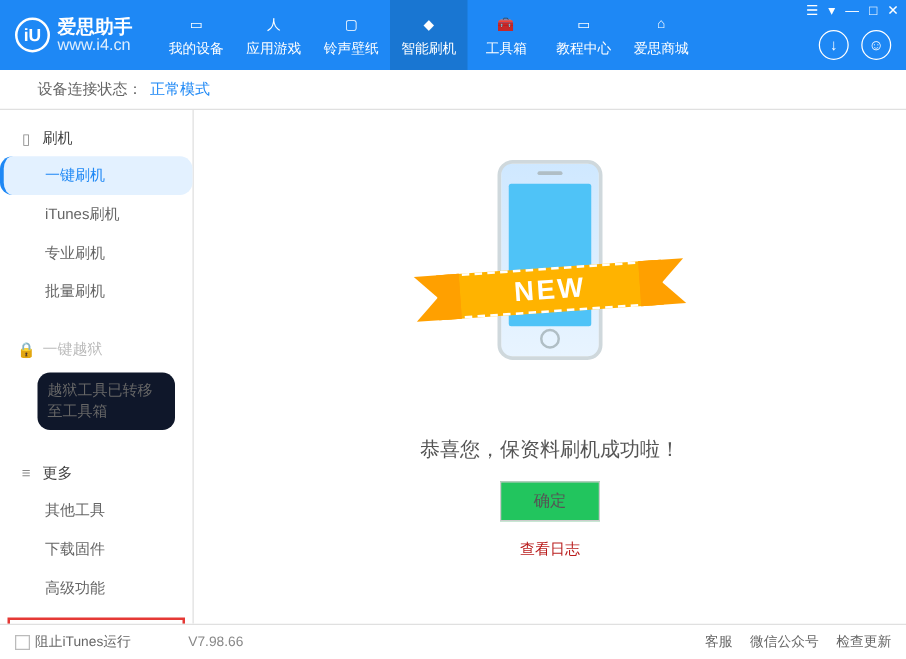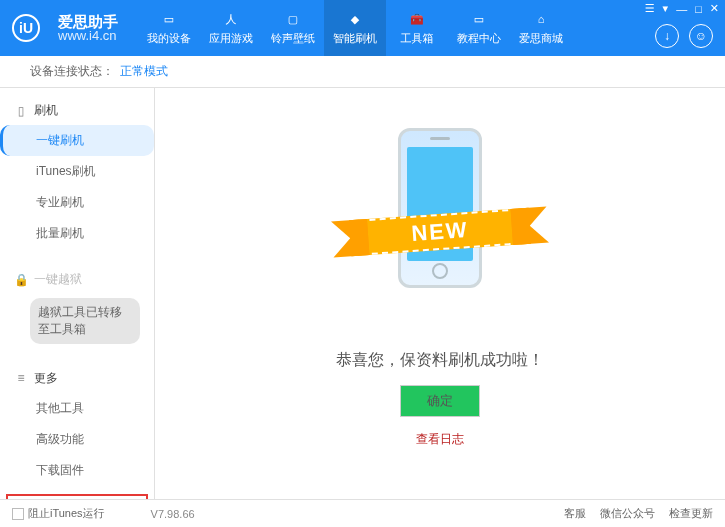--- a/index.html
+++ b/index.html
@@ -1,18 +1,18 @@
 <!DOCTYPE html>
 <html><head>
 <meta charset="utf-8">
 <style>
 * { margin: 0; padding: 0; box-sizing: border-box; font-family: "Microsoft YaHei", sans-serif; }
 body { background: #fff; width: 725px; height: 527px; overflow: hidden; display: flex; flex-direction: column; }
 .header { background: #1e88f5; height: 56px; display: flex; align-items: center; padding: 0 12px; color: #fff; position: relative; }
-.logo-wrap { display: flex; align-items: center; gap: 18px; margin-right: 20px; }
+.logo-wrap { display: flex; align-items: center; gap: 6px; margin-right: 20px; }
 .logo-circle { width: 28px; height: 28px; border: 2px solid #fff; border-radius: 50%; display: flex; align-items: center; justify-content: center; font-weight: bold; font-size: 14px; }
 .logo-text { display: flex; flex-direction: column; line-height: 1; }
 .logo-text .name { font-size: 15px; font-weight: bold; }
 .logo-text .site { font-size: 13px; opacity: 0.85; }
 .nav { display: flex; height: 100%; }
 .nav-item { width: 62px; display: flex; flex-direction: column; align-items: center; justify-content: center; font-size: 11px; gap: 3px; cursor: pointer; }
 .nav-item.active { background: #1976d2; }
 .nav-icon { width: 18px; height: 18px; display: flex; align-items: center; justify-content: center; }
 .win-ctrl { position: absolute; top: 2px; right: 6px; display: flex; gap: 8px; font-size: 11px; align-items: center; }
 .win-ctrl span { cursor: pointer; }
@@ -20,21 +20,21 @@
 .circ-btn { width: 24px; height: 24px; border: 1.5px solid #fff; border-radius: 50%; display: flex; align-items: center; justify-content: center; font-size: 12px; cursor: pointer; }
 .status-bar { height: 32px; border-bottom: 1px solid #e0e0e0; display: flex; align-items: center; padding: 0 30px; font-size: 12px; color: #666; gap: 6px; }
 .status-bar .mode { color: #1e88f5; }
 .body { flex: 1; display: flex; overflow: hidden; }
 .sidebar { width: 155px; border-right: 1px solid #e0e0e0; display: flex; flex-direction: column; font-size: 12px; }
 .side-group { padding: 8px 0; }
 .side-hdr { display: flex; align-items: center; gap: 6px; padding: 6px 14px; color: #444; }
 .side-hdr .icon { width: 14px; text-align: center; color: #888; }
 .side-sub { padding: 7px 14px 7px 36px; color: #666; cursor: pointer; border-radius: 10px; }
 .side-sub.active { background: #e3f1ff; color: #1e88f5; border-left: 3px solid #1e88f5; padding-left: 33px; }
-.side-sub.boxed { background: #e5e5e5; margin: 4px 14px 4px 30px; padding: 6px 8px; line-height: 1.4; }
+.side-sub.boxed { background: #0f172a; margin: 4px 14px 4px 30px; padding: 6px 8px; line-height: 1.4; }
 .side-hdr.locked .icon { color: #bbb; }
 .side-hdr.locked { color: #bbb; }
 .red-box { border: 2px solid #e53935; margin: 0 6px; padding: 6px 10px; display: flex; gap: 14px; align-items: center; font-size: 12px; color: #999; }
 .checkbox-mini { width: 12px; height: 12px; border: 1px solid #bbb; display: inline-block; margin-right: 4px; vertical-align: middle; }
 .main { flex: 1; display: flex; flex-direction: column; align-items: center; justify-content: flex-start; padding-top: 30px; }
 .phone-illus { width: 140px; height: 200px; position: relative; }
 .phone-body { position: absolute; left: 28px; top: 10px; width: 84px; height: 160px; border: 3px solid #cfd8dc; border-radius: 12px; background: linear-gradient(#cfe8ff,#e8f4ff); }
 .phone-body::before { content:''; position: absolute; left: 50%; top: 6px; transform: translateX(-50%); width: 20px; height: 3px; background: #b0bec5; border-radius: 2px; }
 .phone-body::after { content:''; position: absolute; left: 50%; bottom: 6px; transform: translateX(-50%); width: 12px; height: 12px; border: 2px solid #b0bec5; border-radius: 50%; }
 .phone-screen { position: absolute; left: 6px; right: 6px; top: 16px; bottom: 24px; background: #4fc3f7; border-radius: 2px; }
@@ -129,22 +129,22 @@
         <span>一键越狱</span>
       </div>
       <div class="side-sub boxed">越狱工具已转移至工具箱</div>
     </div>
     <div class="side-group">
       <div class="side-hdr">
         <span class="icon">≡</span>
         <span>更多</span>
       </div>
       <div class="side-sub">其他工具</div>
+      <div class="side-sub">下载固件</div>
       <div class="side-sub">高级功能</div>
-      <div class="side-sub">下载固件</div>
     </div>
     <div style="flex:1"></div>
     <div class="red-box">
       
       
     </div>
 
   </div>
 
   <div class="main">

